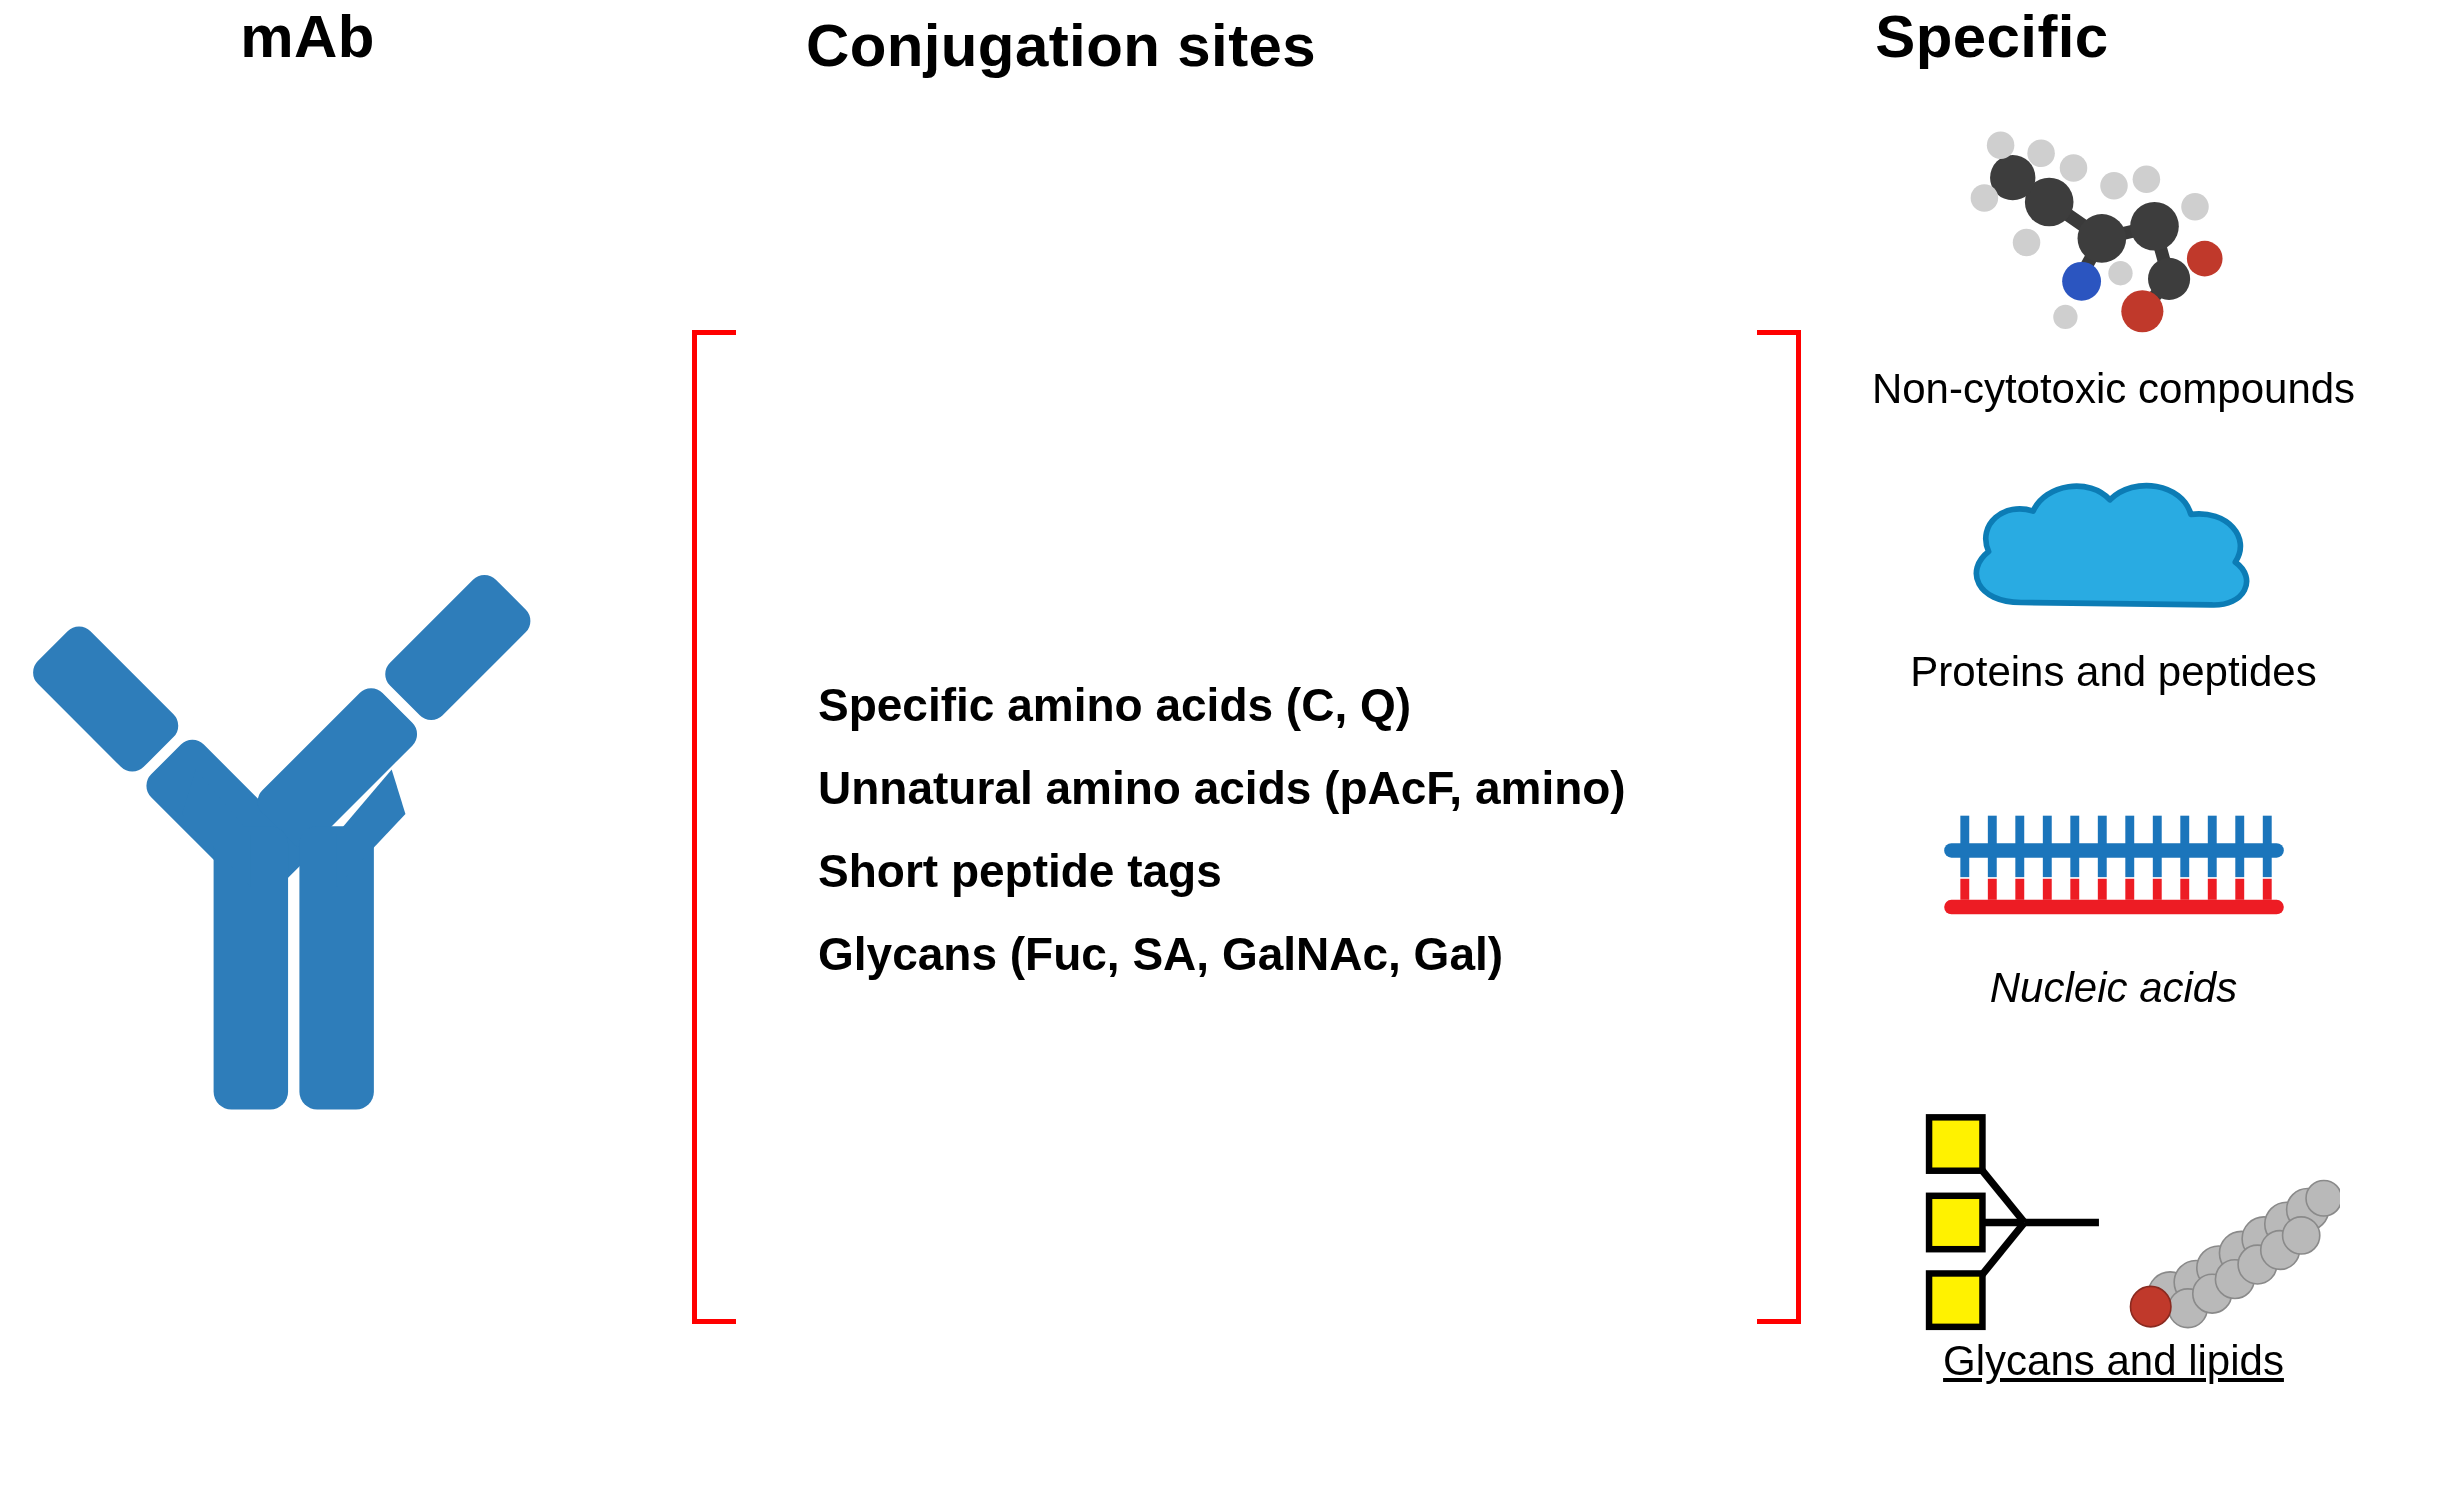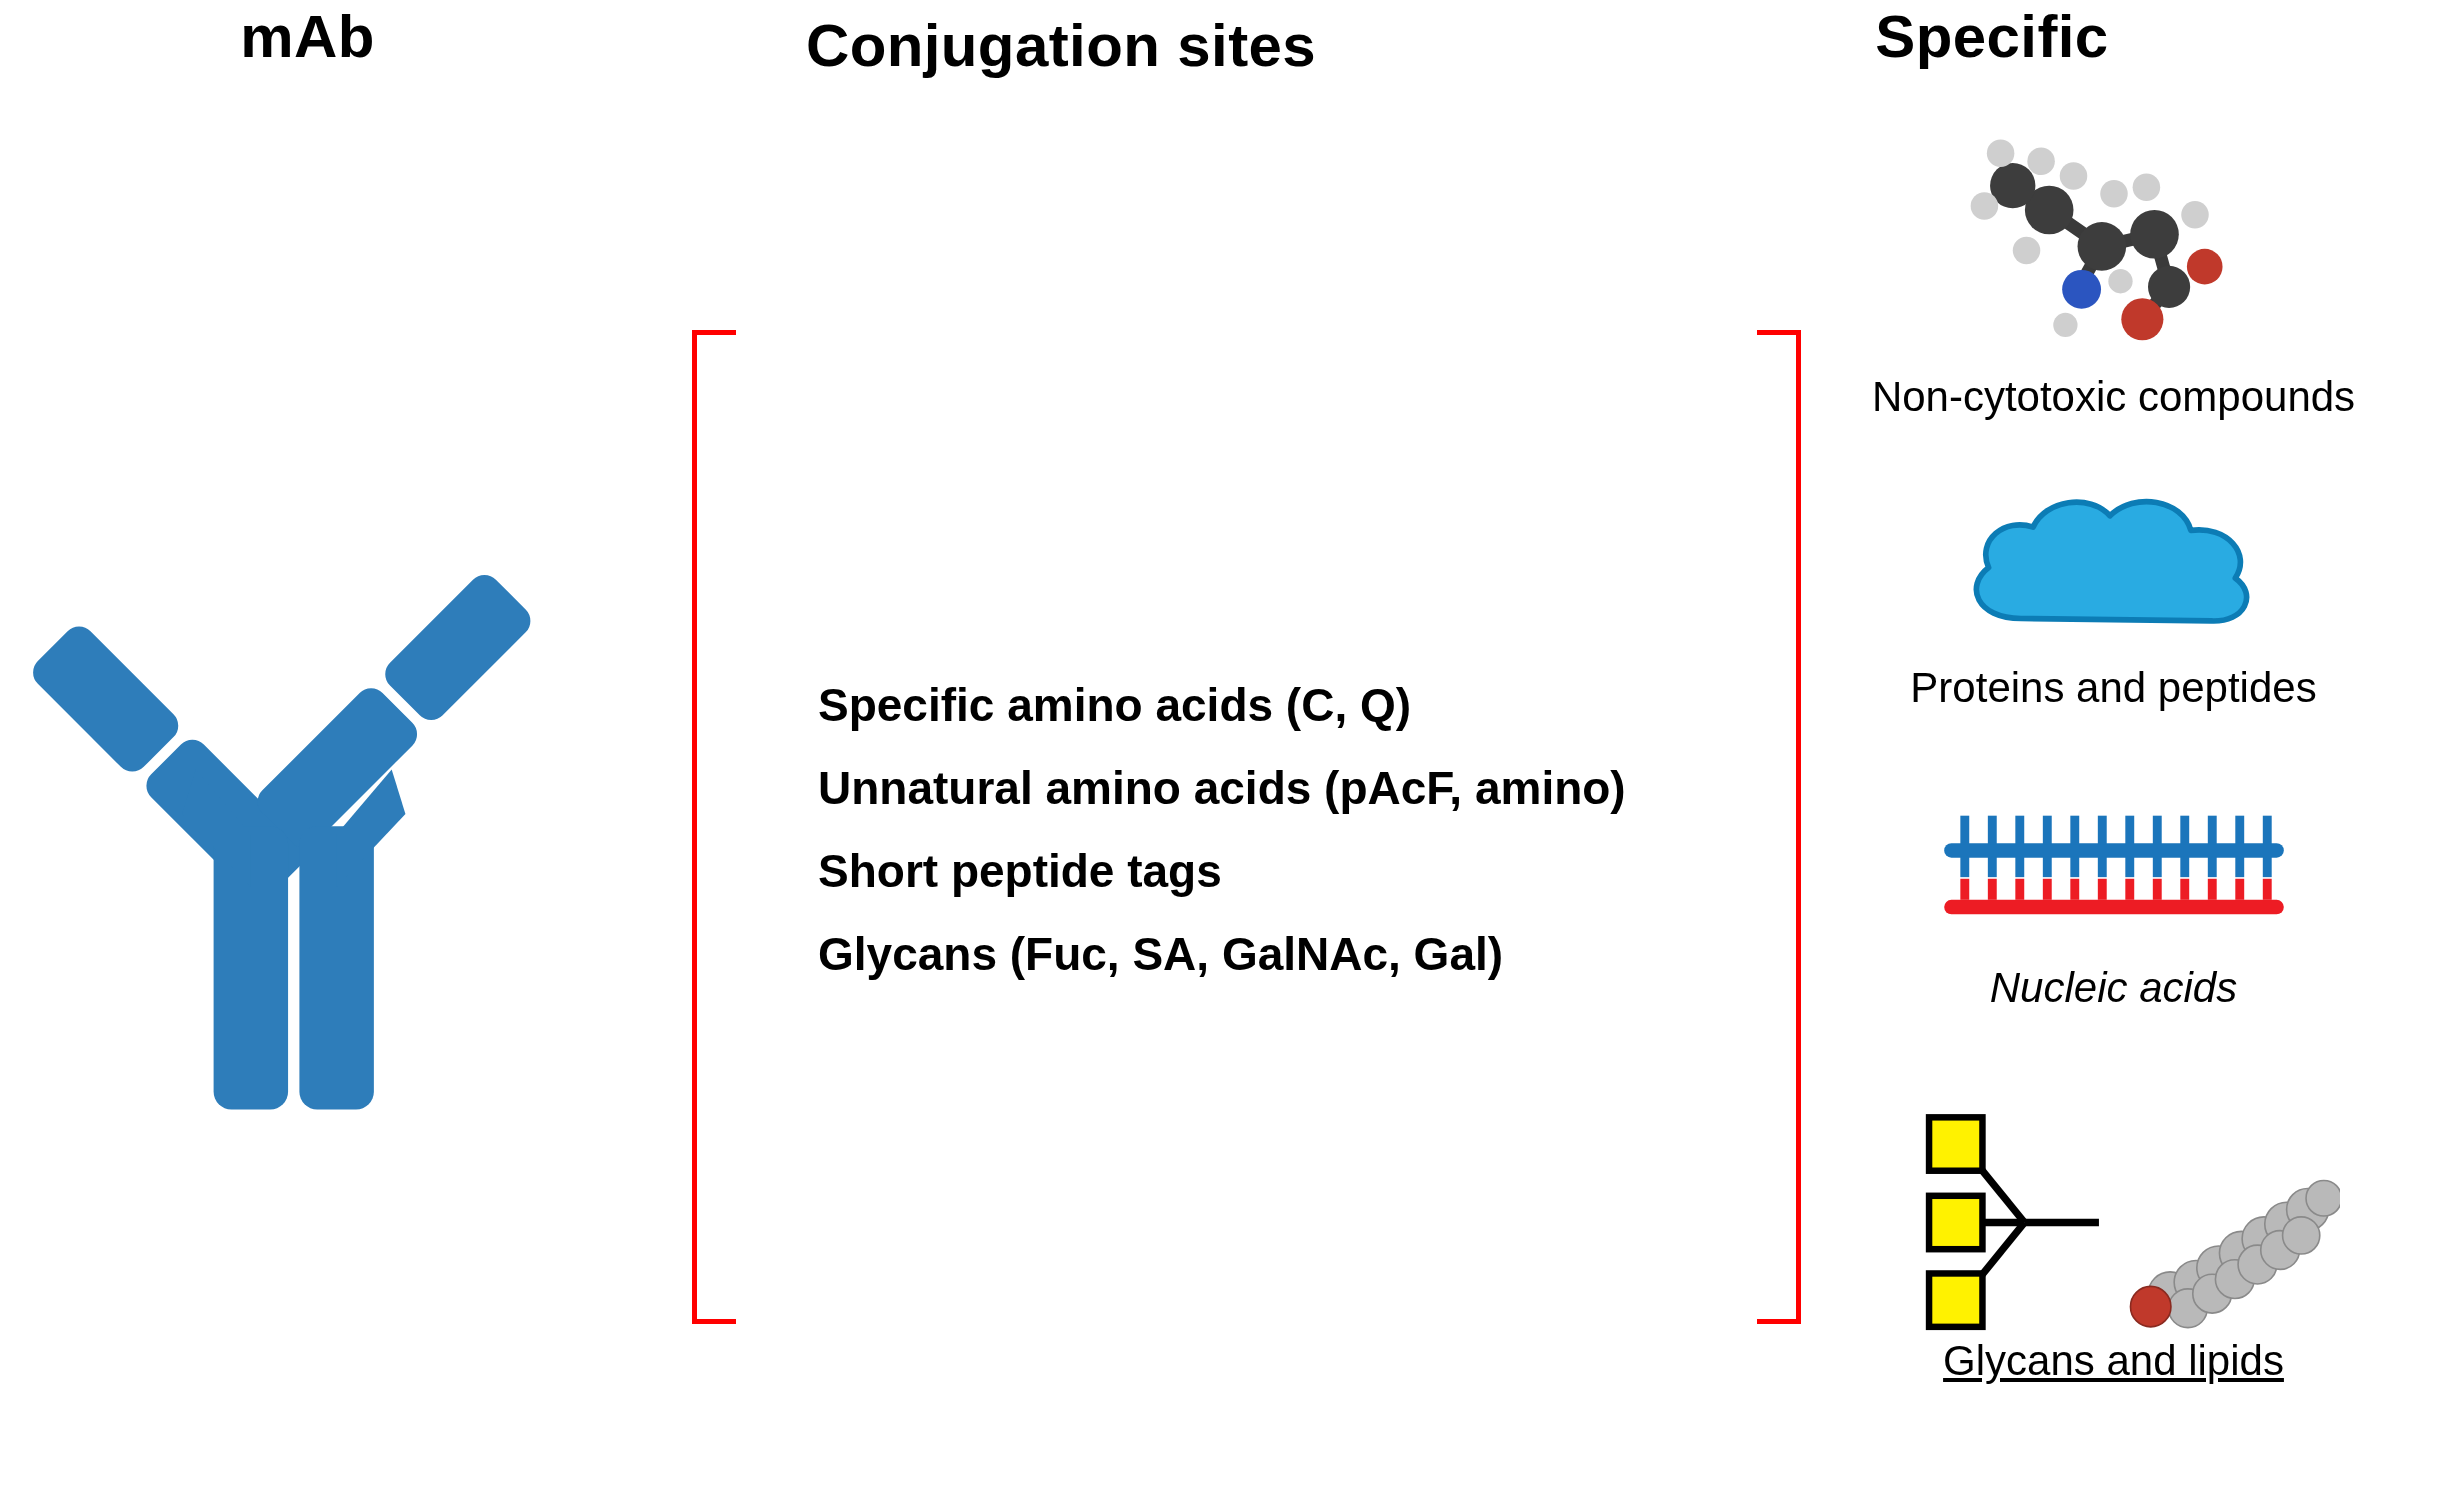--- a/index.html
+++ b/index.html
@@ -101,22 +101,22 @@
     display: flex;
     align-items: center;
     justify-content: center;
   }
   .payload-label {
     font-size: 42px;
     line-height: 49px;
     color: #000;
     white-space: nowrap;
   }
-  #payload-0 { top: 16px; }
-  #payload-1 { top: 356px; }
+  #payload-0 { top: 8px; }
+  #payload-1 { top: 340px; }
   #payload-2 { top: 680px; font-style: italic; }
   #payload-3 { top: 988px; text-decoration: underline; }
 
   #payload-1 .payload-art { height: 186px; }
   #payload-2 .payload-art { height: 162px; }
   #payload-3 .payload-art { height: 227px; }
 </style>
 </head>
 <body>
 

